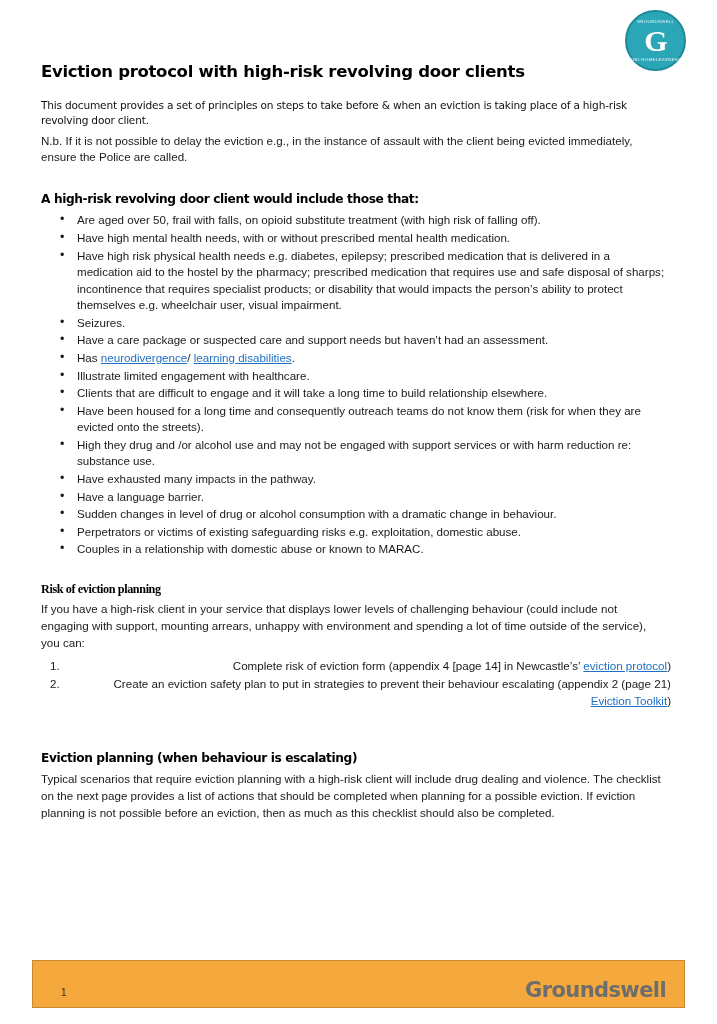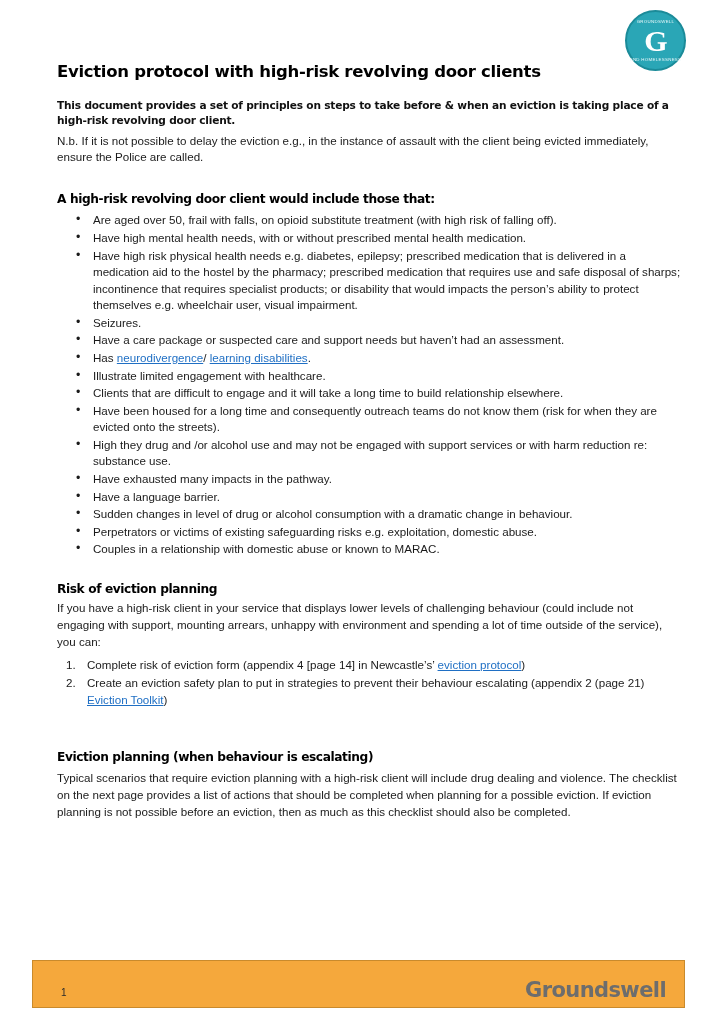--- a/index.html
+++ b/index.html
@@ -53,36 +53,36 @@
     letter-spacing: 0.3px;
     color: #eaf8fa;
     font-family: "Liberation Sans", sans-serif;
   }
   .logo .logo-arc-top { top: 7px; }
   .logo .logo-arc-bottom { bottom: 7px; }
 
   
   .content {
     position: absolute;
-    left: 57px;
+    left: 41px;
     top: 62px;
     width: 630px;
   }
   h1.doc-title {
     font-family: "DejaVu Sans", sans-serif;
     font-size: 16.5px;
     font-weight: bold;
     letter-spacing: -0.3px;
     color: #000000;
     margin: 0 0 16px 0;
     line-height: 1.2;
   }
   p.intro-bold {
     font-family: "DejaVu Sans", sans-serif;
-    font-weight: bold;
+    font-weight: normal;
     font-size: 10.6px;
     line-height: 1.45;
     letter-spacing: -0.2px;
     margin: 0 0 0 0;
     color: #111111;
     max-width: 612px;
   }
   p.intro-plain {
     font-size: 11.6px;
     line-height: 1.46;
@@ -94,20 +94,21 @@
     font-family: "DejaVu Sans", sans-serif;
     font-size: 12.2px;
     font-weight: bold;
     letter-spacing: -0.4px;
     color: #000000;
     margin: 26px 0 6px 0;
   }
   h2.section-head.tight {
     margin-top: 24px;
     margin-bottom: 4px;
+    font-family: Liberation Serif, serif;
   }
   ul.bullets {
     list-style: none;
     margin: 6px;
     padding: 0;
   }
   ul.bullets > li {
     position: relative;
     padding-left: 30px;
     font-size: 11.6px;
@@ -130,20 +131,21 @@
     counter-reset: num;
   }
   ol.numbers > li {
     position: relative;
     padding-left: 30px;
     font-size: 11.6px;
     line-height: 1.43;
     margin-bottom: 2px;
     counter-increment: num;
     color: #1a1a1a;
+    text-align: right;
   }
   ol.numbers > li::before {
     content: counter(num) ".";
     position: absolute;
     left: 9px;
     top: 0;
   }
   p.body-text {
     font-size: 11.6px;
     line-height: 1.46;

